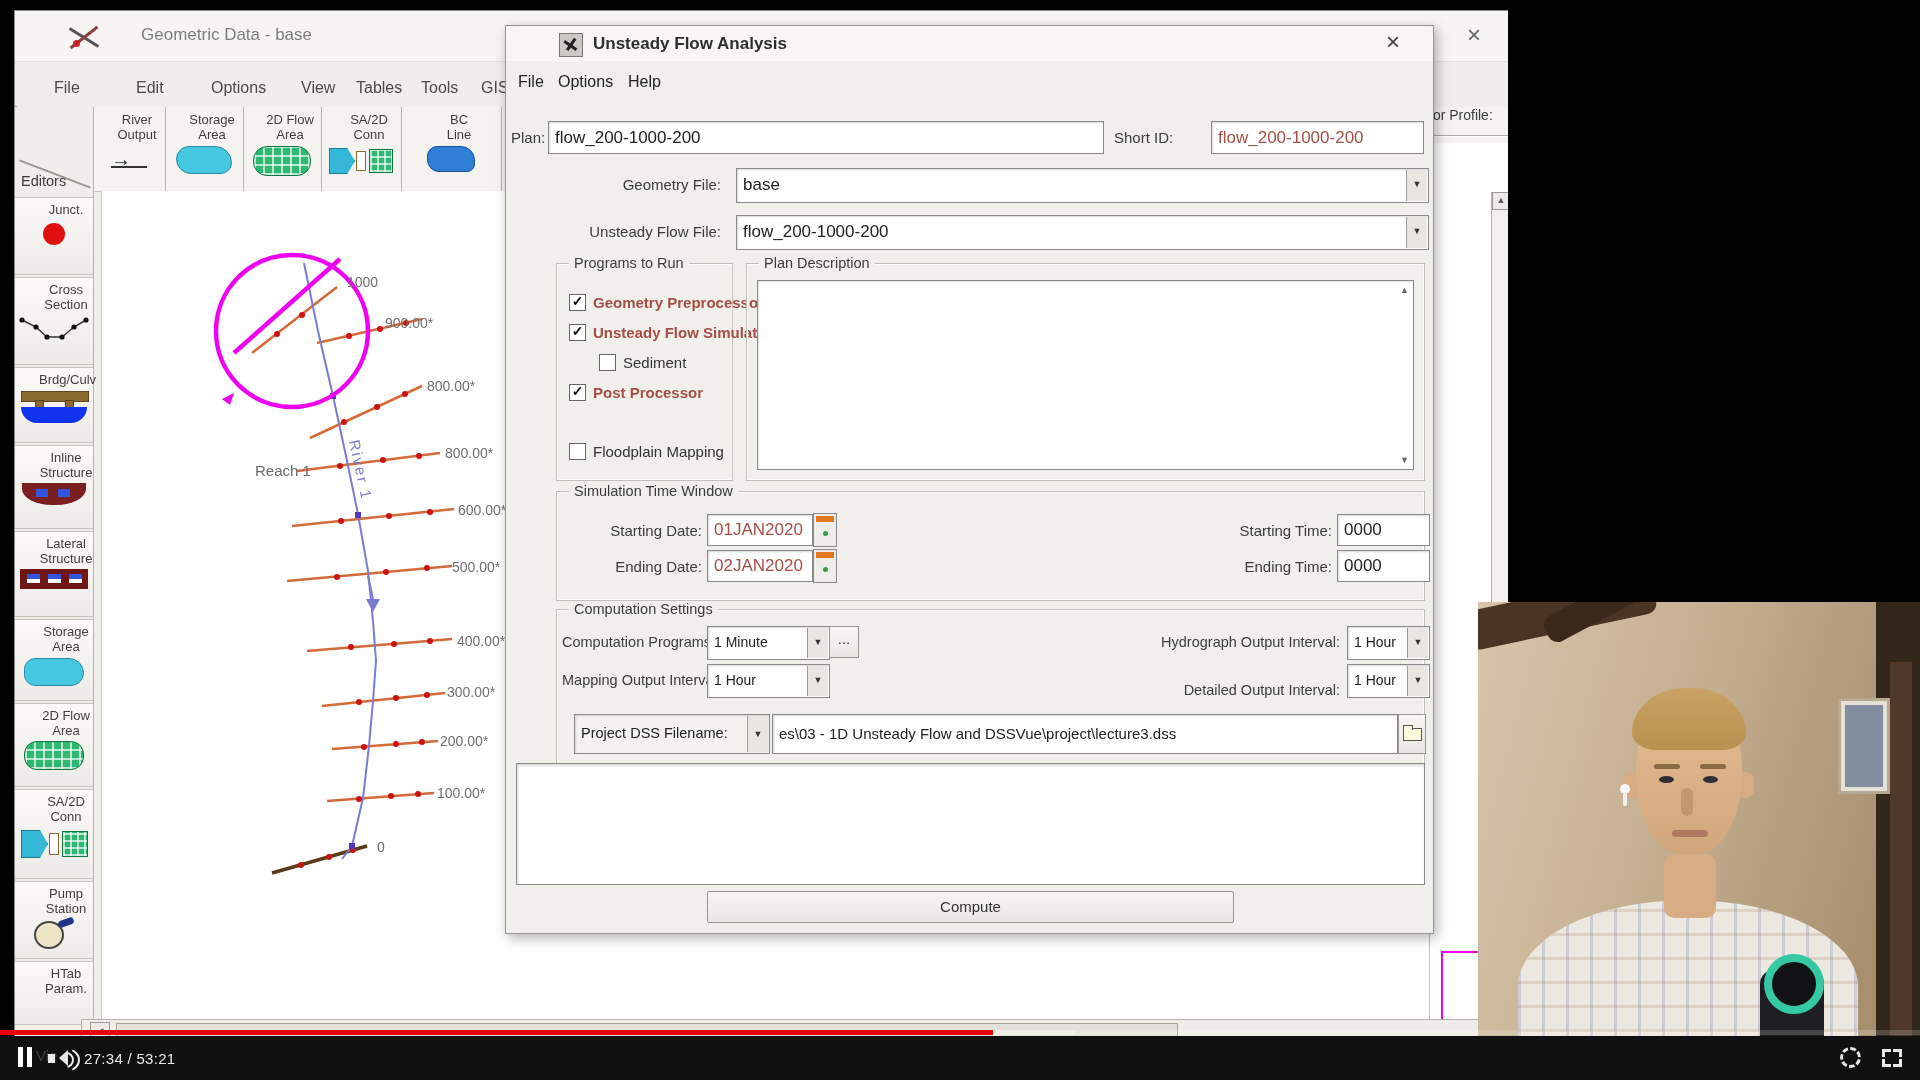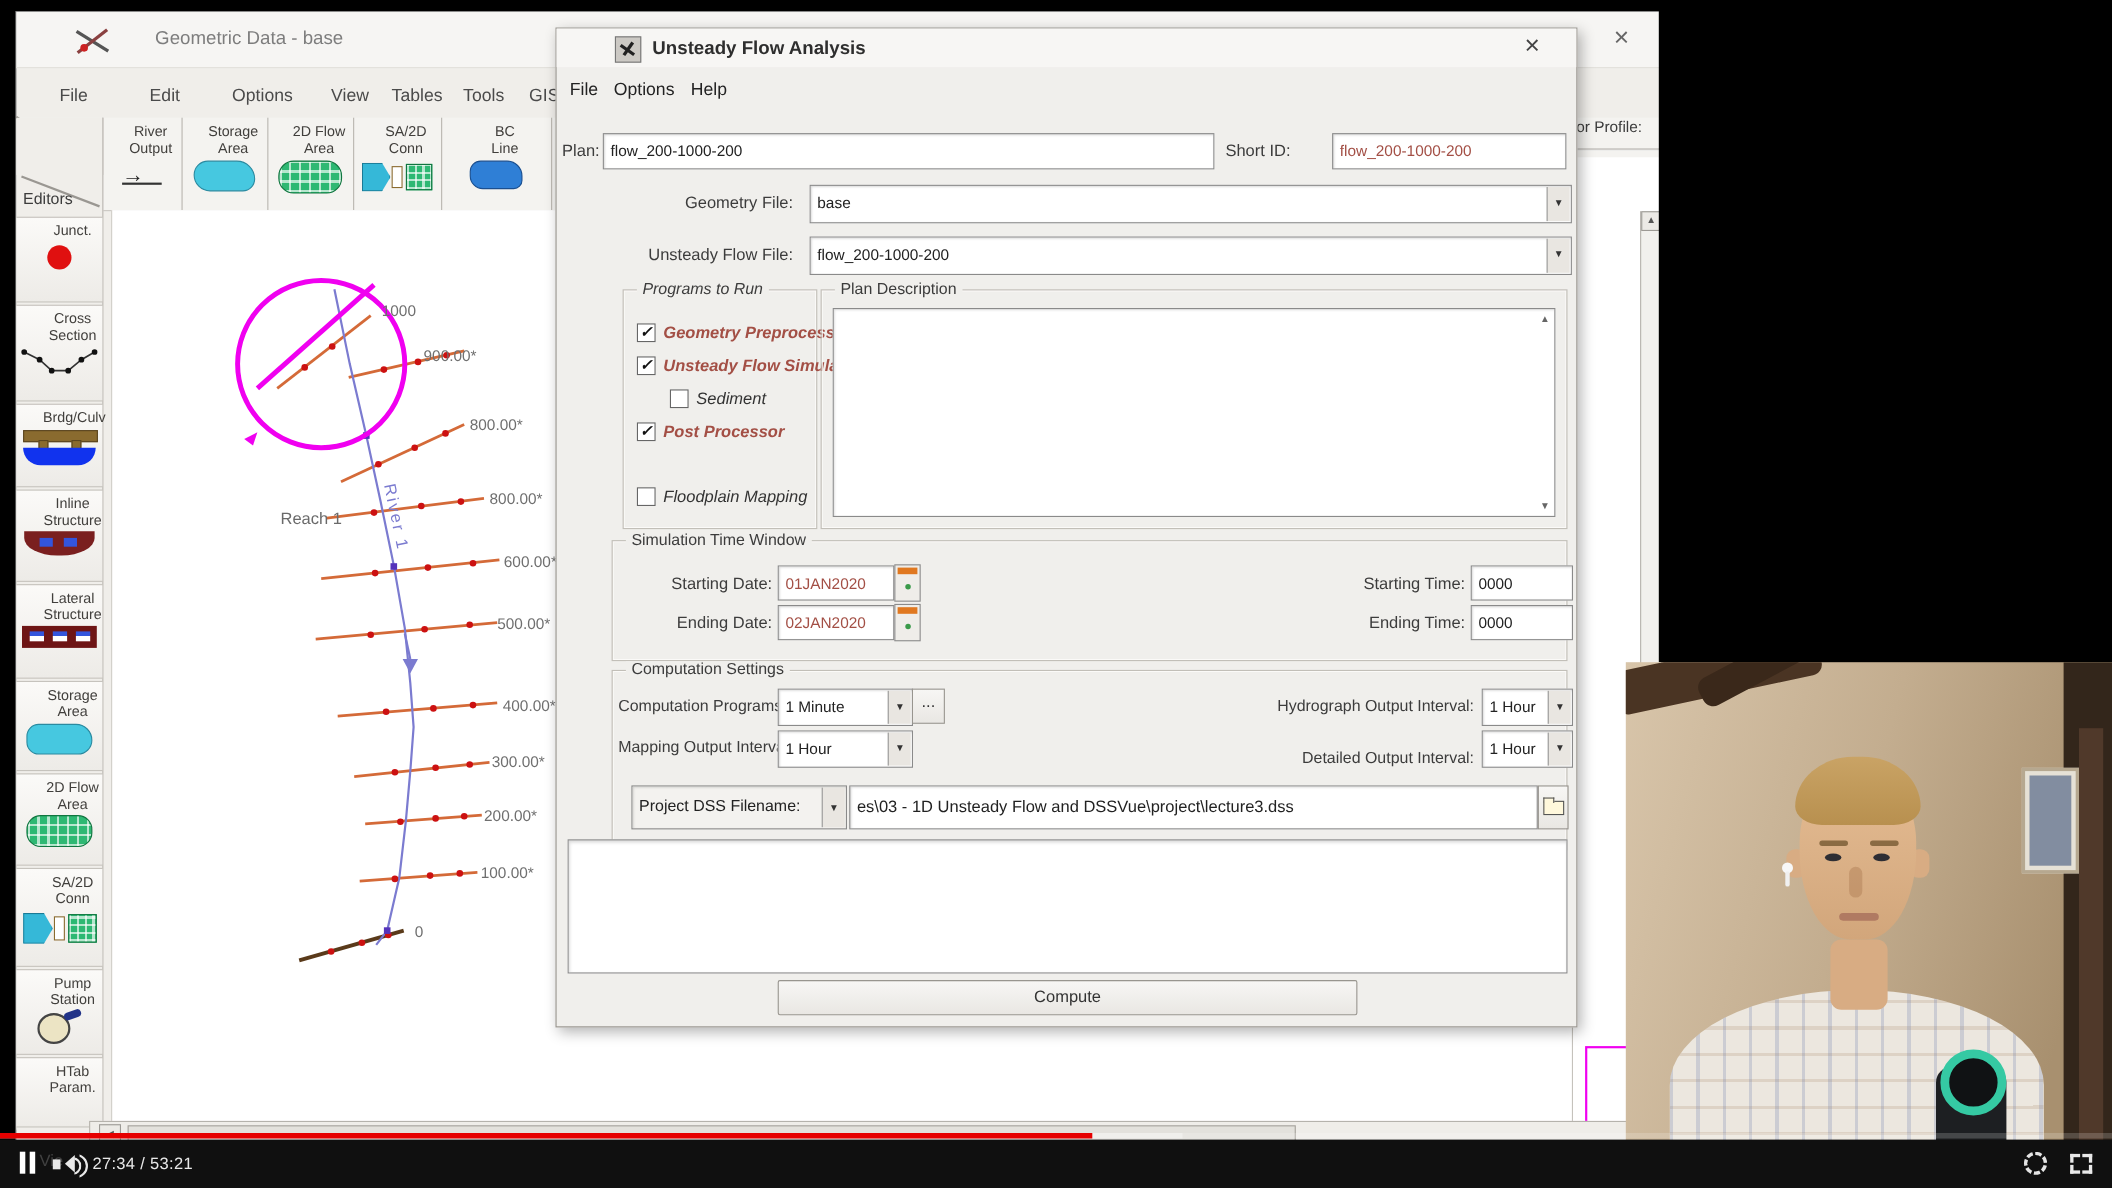--- a/index.html
+++ b/index.html
@@ -33,21 +33,21 @@
   .hthumb{position:absolute;left:34px;top:3px;width:1060px;height:16px;background:#e3e1dc;border:1px solid #a5a29c;}
   .magfrag{position:absolute;left:1426px;top:940px;width:66px;height:86px;background:#fff;border:2px solid #f000f0;}
   
   .dlg{position:absolute;left:505px;top:25px;width:927px;height:907px;background:#f0efec;
        border:1px solid #98958f;box-shadow:3px 4px 12px rgba(0,0,0,.3);}
   .d-titlebar{position:absolute;left:0;top:0;width:100%;height:35px;background:#f7f6f4;text-align:right;}
   .d-title{position:absolute;left:87px;top:8px;font-size:17px;font-weight:600;color:#2e2e2e;}
   .d-menubar{position:absolute;left:0;top:38px;width:100%;height:36px;font-size:16px;color:#222;}
   .d-menubar span{position:absolute;top:9px;}
   .field{position:absolute;background:#fff;border:1px solid #8a8a8a;box-shadow:inset 1px 1px 2px rgba(0,0,0,.15);
-         font-size:14px;color:#222;line-height:31px;padding-left:6px;white-space:nowrap;overflow:hidden;}
+         font-size:17px;color:#222;line-height:31px;padding-left:6px;white-space:nowrap;overflow:hidden;}
   .redtext{color:#a34f45;}
   .lbl{position:absolute;font-size:15px;color:#3c3c3c;white-space:nowrap;}
   .rlbl{text-align:right;}
   .combo-arrow{position:absolute;right:1px;top:1px;bottom:1px;width:20px;background:#e9e6e1;border-left:1px solid #9a9a9a;
                color:#333;font-size:9px;text-align:center;line-height:29px;}
   .combo-arrow::before{content:"▼";}
   .group{position:absolute;border:1px solid #c2bfb8;box-shadow:inset 0 0 0 1px #fbfaf8;}
   .legend{position:absolute;top:-9px;left:12px;background:#f0efec;padding:0 5px;font-size:14.5px;color:#3c3c3c;}
   .cb{position:absolute;width:15px;height:15px;background:#fff;border:1px solid #666;font-size:14px;font-weight:bold;
       color:#111;line-height:13px;text-align:center;}
@@ -366,21 +366,21 @@
       <span>base</span>
       <span class="combo-arrow"></span>
     </div>
 
     <div class="lbl rlbl" style="left:60px;top:197px;width:155px;">Unsteady Flow File:</div>
     <div class="field" style="left:230px;top:189px;width:685px;height:33px;">
       <span>flow_200-1000-200</span>
       <span class="combo-arrow"></span>
     </div>
 
-    <div class="group" style="left:60px;top:237px;width:175px;height:216px;font-style:italic;">
+    <div class="group" style="left:50px;top:237px;width:175px;height:216px;">
       <span class="legend">Programs to Run</span>
       <div class="cb" style="left:12px;top:30px;">✓</div>
       <div class="prog-lbl" style="left:36px;top:30px;">Geometry Preprocessor</div>
       <div class="cb" style="left:12px;top:60px;">✓</div>
       <div class="prog-lbl" style="left:36px;top:60px;">Unsteady Flow Simulation</div>
       <div class="cb" style="left:42px;top:90px;"></div>
       <div class="plain-lbl" style="left:66px;top:90px;">Sediment</div>
       <div class="cb" style="left:12px;top:120px;">✓</div>
       <div class="prog-lbl" style="left:36px;top:120px;">Post Processor</div>
       <div class="cb" style="left:12px;top:179px;"></div>

